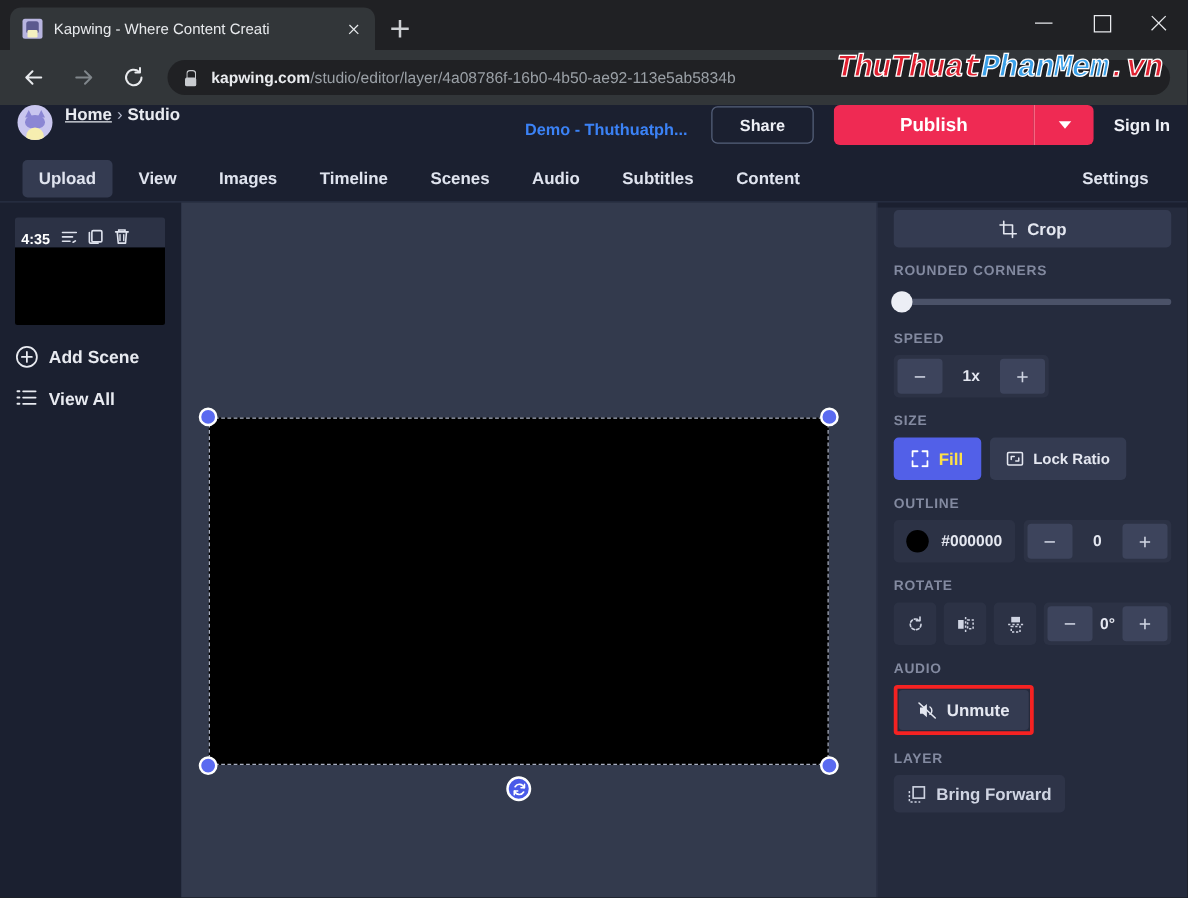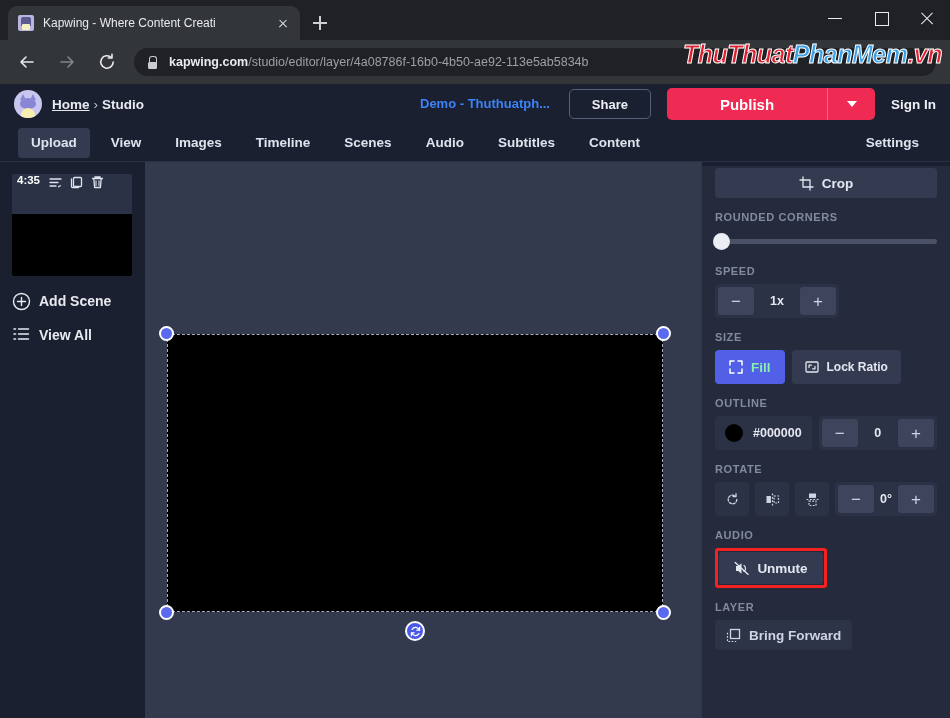--- a/index.html
+++ b/index.html
@@ -95,39 +95,39 @@
     background:#c8cbcf; border-radius:1.5px;
   }
   .lock-icon::after {
     content:""; position:absolute; left:3px; top:1px; width:6px; height:7px;
     border:1.6px solid #c8cbcf; border-bottom:none; border-radius:3px 3px 0 0;
   }
   .url-text { font-size: 12.5px; color: #9aa0a6; white-space: nowrap; }
   .url-text b { color: #e8eaed; font-weight: 700; }
 
   .watermark {
-    position: absolute; top: 42px; right: 8px;
+    position: absolute; top: 42px; right: 20px;
     font-size: 25px; font-weight: 700; font-style: italic;
-    font-family: Liberation Sans, sans-serif;
+    font-family: Liberation Mono, monospace;
     letter-spacing: -0.5px;
     line-height: 1;
     z-index: 30;
     white-space: nowrap;
   }
   .wm-red  { color: #e02030; -webkit-text-stroke: 1px #ffffff; }
   .wm-blue { color: #3aa0e8; -webkit-text-stroke: 1px #ffffff; }
 
   
   .app-body {
     position: absolute; top: 84px; left: 0; width: 950px; height: 634px;
     background: #1b2030;
   }
   .kap-header {
     position: relative; width: 100%; height: 40px;
-    display: flex; align-items: center; padding: 0 14px;
+    display: flex; align-items: flex-start; padding: 0 14px;
   }
   .avatar {
     width: 28px; height: 28px; border-radius: 50%;
     background: #c9c6ef; position: relative; overflow: hidden; flex: 0 0 28px;
   }
   .avatar .ears { position:absolute; left:6px; top:4px; width:16px; height:6px; }
   .avatar .ears::before, .avatar .ears::after {
     content:""; position:absolute; top:0; width:0; height:0;
     border-left:3px solid transparent; border-right:3px solid transparent;
     border-bottom:6px solid #8b86d4;
@@ -189,22 +189,22 @@
   }
   .kap-tab.active { background: #343b51; }
   .kap-tab-settings { margin-left: auto; margin-right: 0; }
 
   .workspace { position: relative; width: 100%; height: 556px; display: flex; }
 
   
   .scenes-rail { width: 145px; flex: 0 0 145px; padding: 12px 0 0 12px; }
   .scene-card { width: 120px; }
   .scene-bar {
-    height: 40px; background: #2c3245;
-    display: flex; align-items: flex-start; padding: 0 5px;
+    height: 24px; background: #2c3245;
+    display: flex; align-items: flex-end; padding: 0 5px;
     border-radius: 2px 2px 0 0;
   }
   .scene-dur { font-size: 11.5px; color: #fff; font-weight: 700; margin-right: 7px; }
   .scene-ico { width: 17px; height: 17px; margin-right: 4px; position: relative; }
   .scene-thumb { height: 62px; background: #000000; border-radius: 0 0 2px 2px; }
   .rail-action {
     display: flex; align-items: center;
     margin-top: 16px; font-size: 14px; color: #e8eaf0; font-weight: 700;
   }
   .rail-action .ra-ico { width: 20px; flex: 0 0 20px; height: 18px; position: relative; margin-right: 7px; }
@@ -266,21 +266,21 @@
     width: 36px; height: 28px; margin: 3px; background: #3d445c; border-radius: 3px;
     display: flex; align-items: center; justify-content: center;
     color: #cfd4e2; font-size: 17px; font-weight: 400; line-height: 1;
   }
   .step-val {
     flex: 1; text-align: center; font-size: 12.5px; color: #e4e7f0; font-weight: 700;
   }
   .size-row { display: flex; gap: 7px; }
   .btn-fill {
     height: 34px; padding: 0 14px; background: #5260e8; border-radius: 4px;
-    display: flex; align-items: center; font-size: 13.5px; color: #86efac; font-weight: 700;
+    display: flex; align-items: center; font-size: 13.5px; color: #fde047; font-weight: 700;
   }
   .btn-lock {
     height: 34px; padding: 0 13px; background: #343b51; border-radius: 4px;
     display: flex; align-items: center; font-size: 12px; color: #e4e7f0; font-weight: 700;
   }
   .btn-fill .bi, .btn-lock .bi { margin-right: 8px; display: flex; }
   .outline-row { display: flex; gap: 7px; }
   .color-chip {
     flex: 1; height: 34px; background: #2c3245; border-radius: 4px;
     display: flex; align-items: center; padding: 0 10px;

